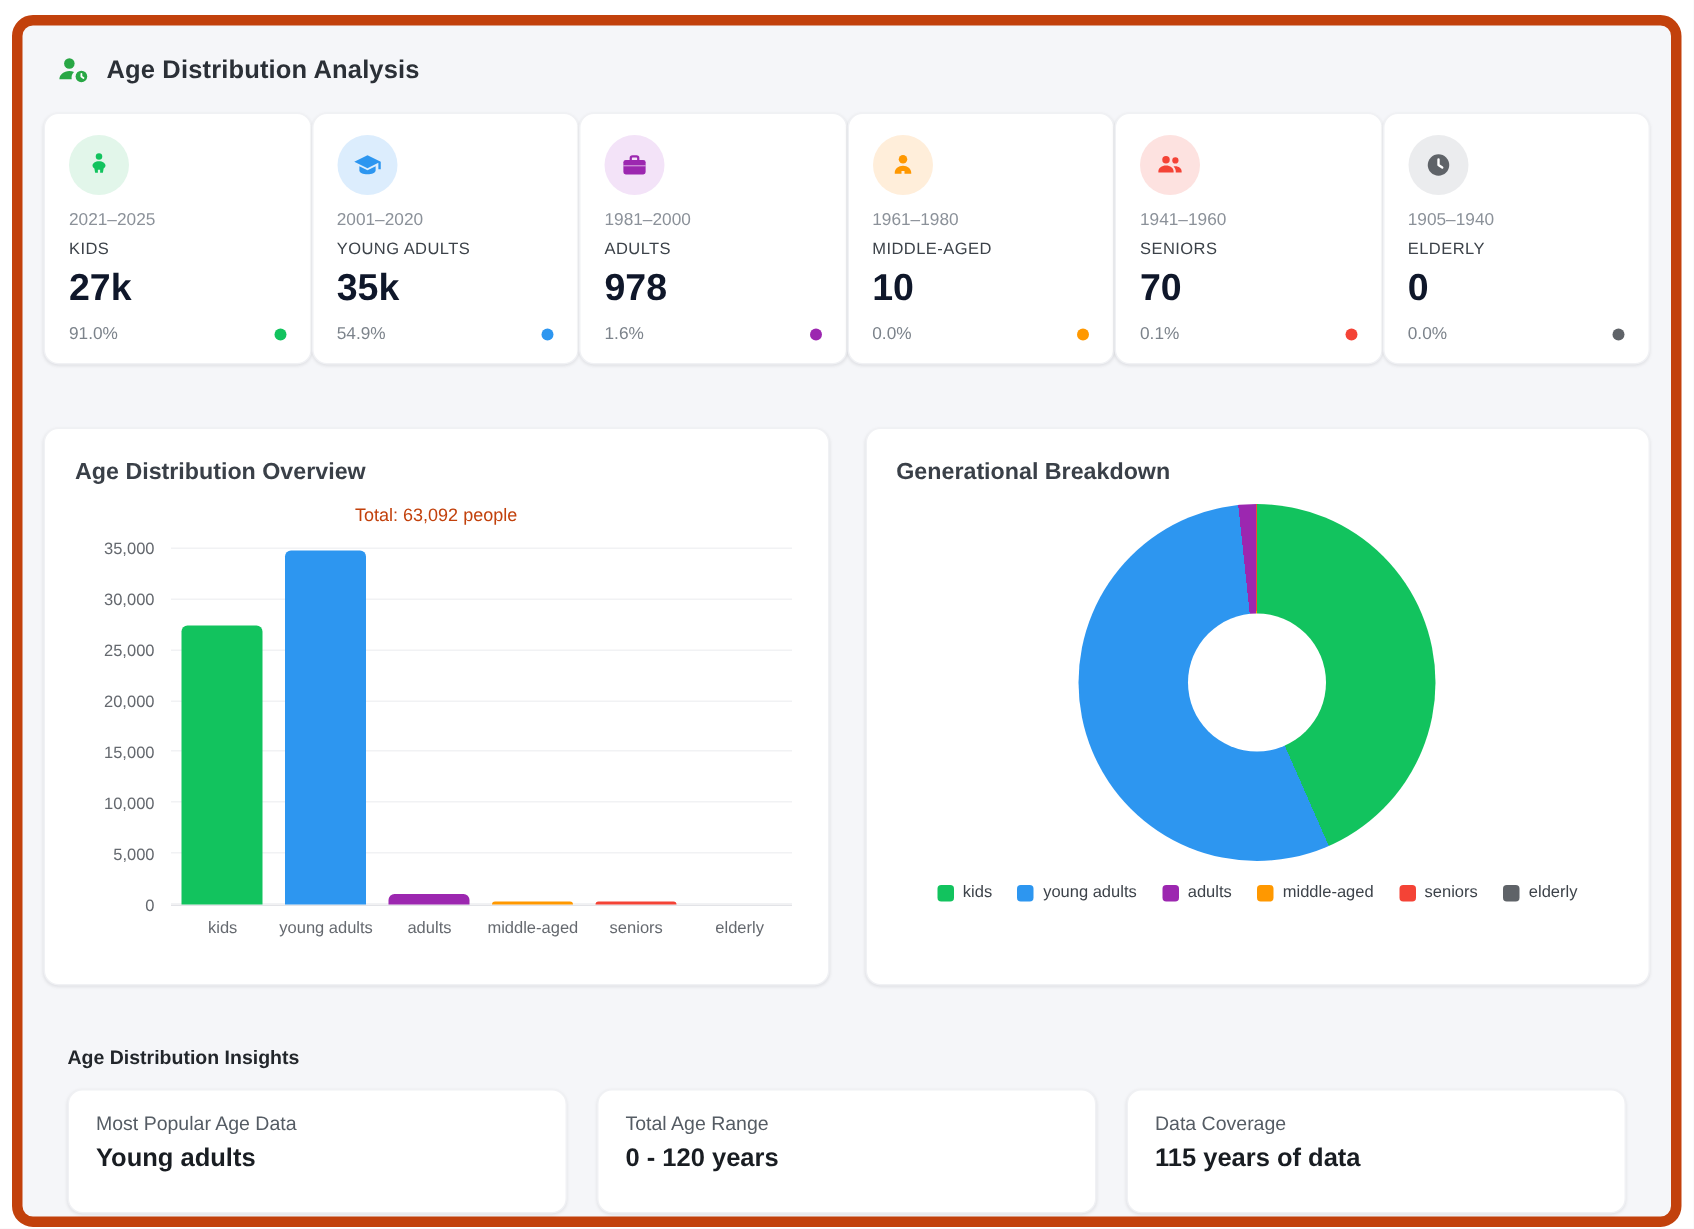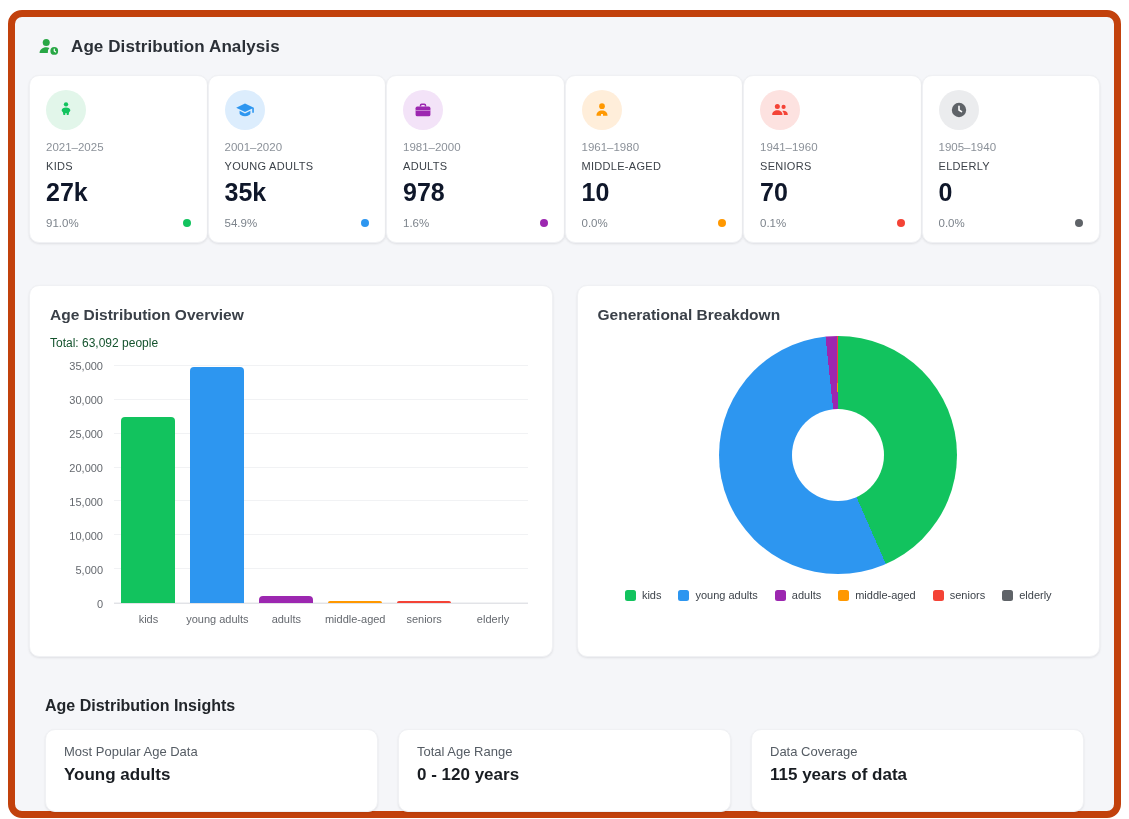--- a/index.html
+++ b/index.html
@@ -40,21 +40,21 @@
   .stat-percent { font-size: 11.5px; color: #7c838b; }
   .stat-dot { width: 8px; height: 8px; border-radius: 50%; display: inline-block; }
   
   .charts-grid { display: grid; grid-template-columns: 1fr 1fr; gap: 24px; margin-top: 42px; }
   .chart-card {
     background: #fff; border: 1px solid #f0f1f4; border-radius: 10px;
     min-height: 372px; padding: 20px 20px 16px;
     box-shadow: 0 1px 3px rgba(20,25,35,.06), 0 1px 2px rgba(20,25,35,.04);
   }
   .chart-title { font-size: 15.5px; font-weight: 700; color: #3a4048; }
-  .chart-subtitle { margin-top: 12px; text-align: left; font-size: 12px; color: #14532d; }
+  .chart-subtitle { margin-top: 12px; text-align: center; font-size: 12px; color: #c2410c; }
   .chart-area { display: flex; margin-top: 16px; padding-right: 4px; }
   .yticks { position: relative; width: 64px; height: 238px; flex: none; }
   .ytick { position: absolute; right: 11px; transform: translateY(50%); font-size: 11px; color: #65696f; white-space: nowrap; }
   .plot { position: relative; flex: 1; height: 238px; border-bottom: 1px solid #e2e3e7; }
   .gridline { position: absolute; left: 0; right: 0; height: 1px; background: #f1f2f4; }
   .bars { position: absolute; inset: 0; display: flex; }
   .bar-slot { flex: 1; display: flex; align-items: flex-end; justify-content: center; }
   .bar { width: 54px; border-radius: 4px 4px 0 0; }
   .xrow { display: flex; margin-top: 9px; padding-right: 4px; }
   .xspacer { width: 64px; flex: none; }
@@ -63,21 +63,21 @@
   
   .donut-wrap { display: flex; justify-content: center; margin-top: 12px; }
   .donut { position: relative; width: 238px; height: 238px; border-radius: 50%; }
   .donut-hole { position: absolute; left: 50%; top: 50%; width: 92px; height: 92px;
     transform: translate(-50%,-50%); border-radius: 50%; background: #fff; }
   .legend { display: flex; justify-content: center; align-items: center; gap: 17px; margin-top: 15px; flex-wrap: wrap; }
   .legend-item { display: flex; align-items: center; gap: 6px; font-size: 11px; color: #3d434a; cursor: pointer; }
   .legend-swatch { width: 11px; height: 11px; border-radius: 2.5px; display: inline-block; }
   
   .insights { margin-top: 40px; padding: 0 16px; }
-  .insights-heading { font-size: 16px; font-weight: 700; color: #22262b; }
+  .insights-heading { font-size: 13px; font-weight: 700; color: #22262b; }
   .insights-grid { display: grid; grid-template-columns: repeat(3, 1fr); gap: 20px; margin-top: 14px; }
   .insight-card {
     background: #fff; border: 1px solid #f0f1f4; border-radius: 10px;
     height: 83px; padding: 14px 18px;
     box-shadow: 0 1px 3px rgba(20,25,35,.05), 0 1px 2px rgba(20,25,35,.04);
   }
   .insight-label { font-size: 13px; color: #555c64; }
   .insight-value { margin-top: 6px; font-size: 17px; font-weight: 700; color: #191d22; }
 </style>
 </head>

